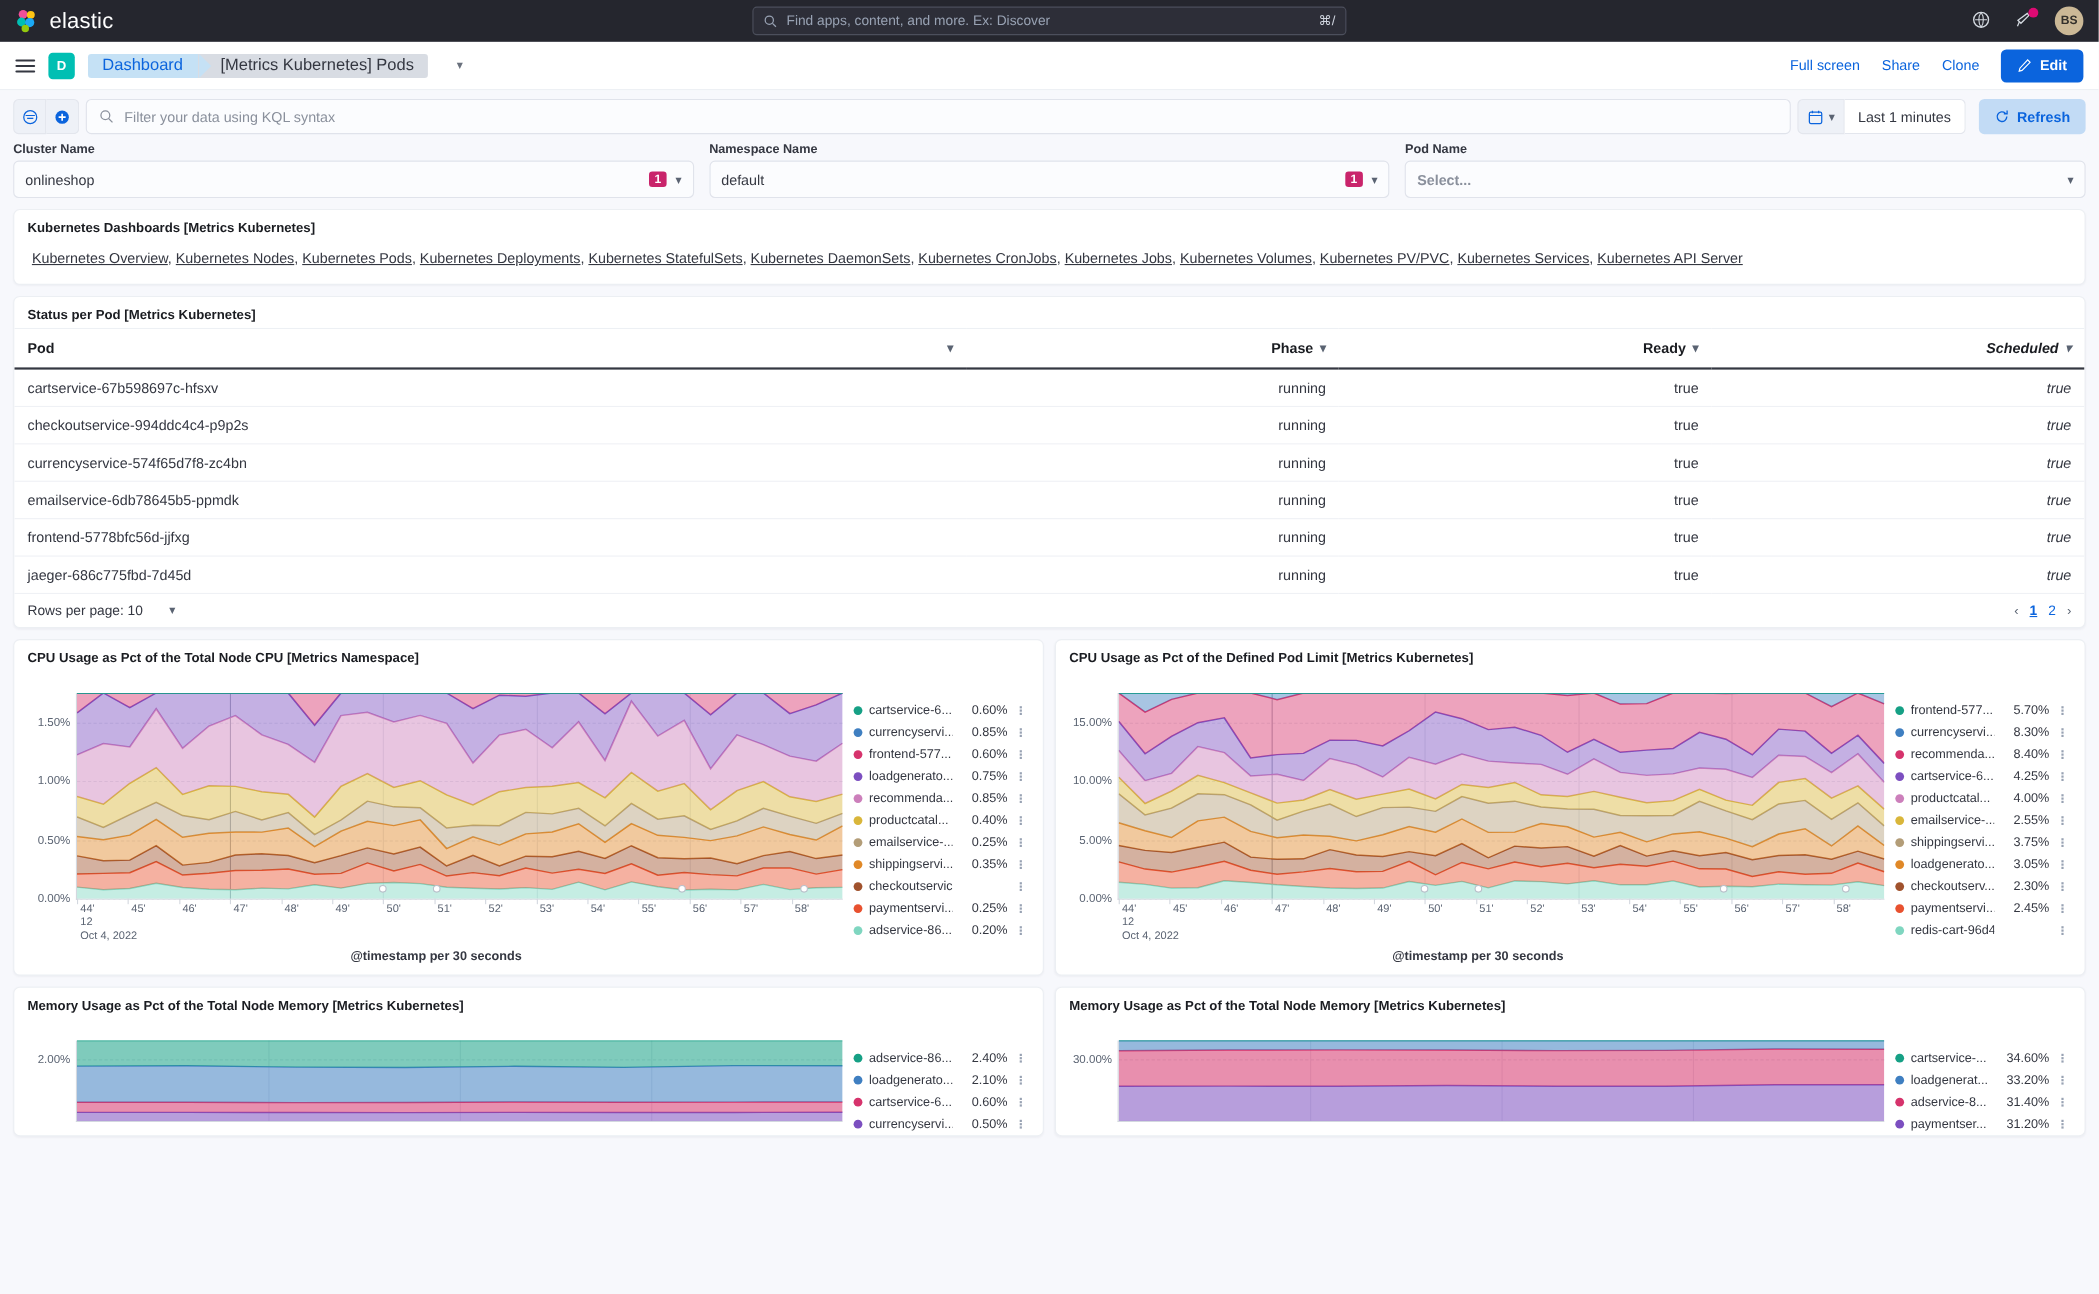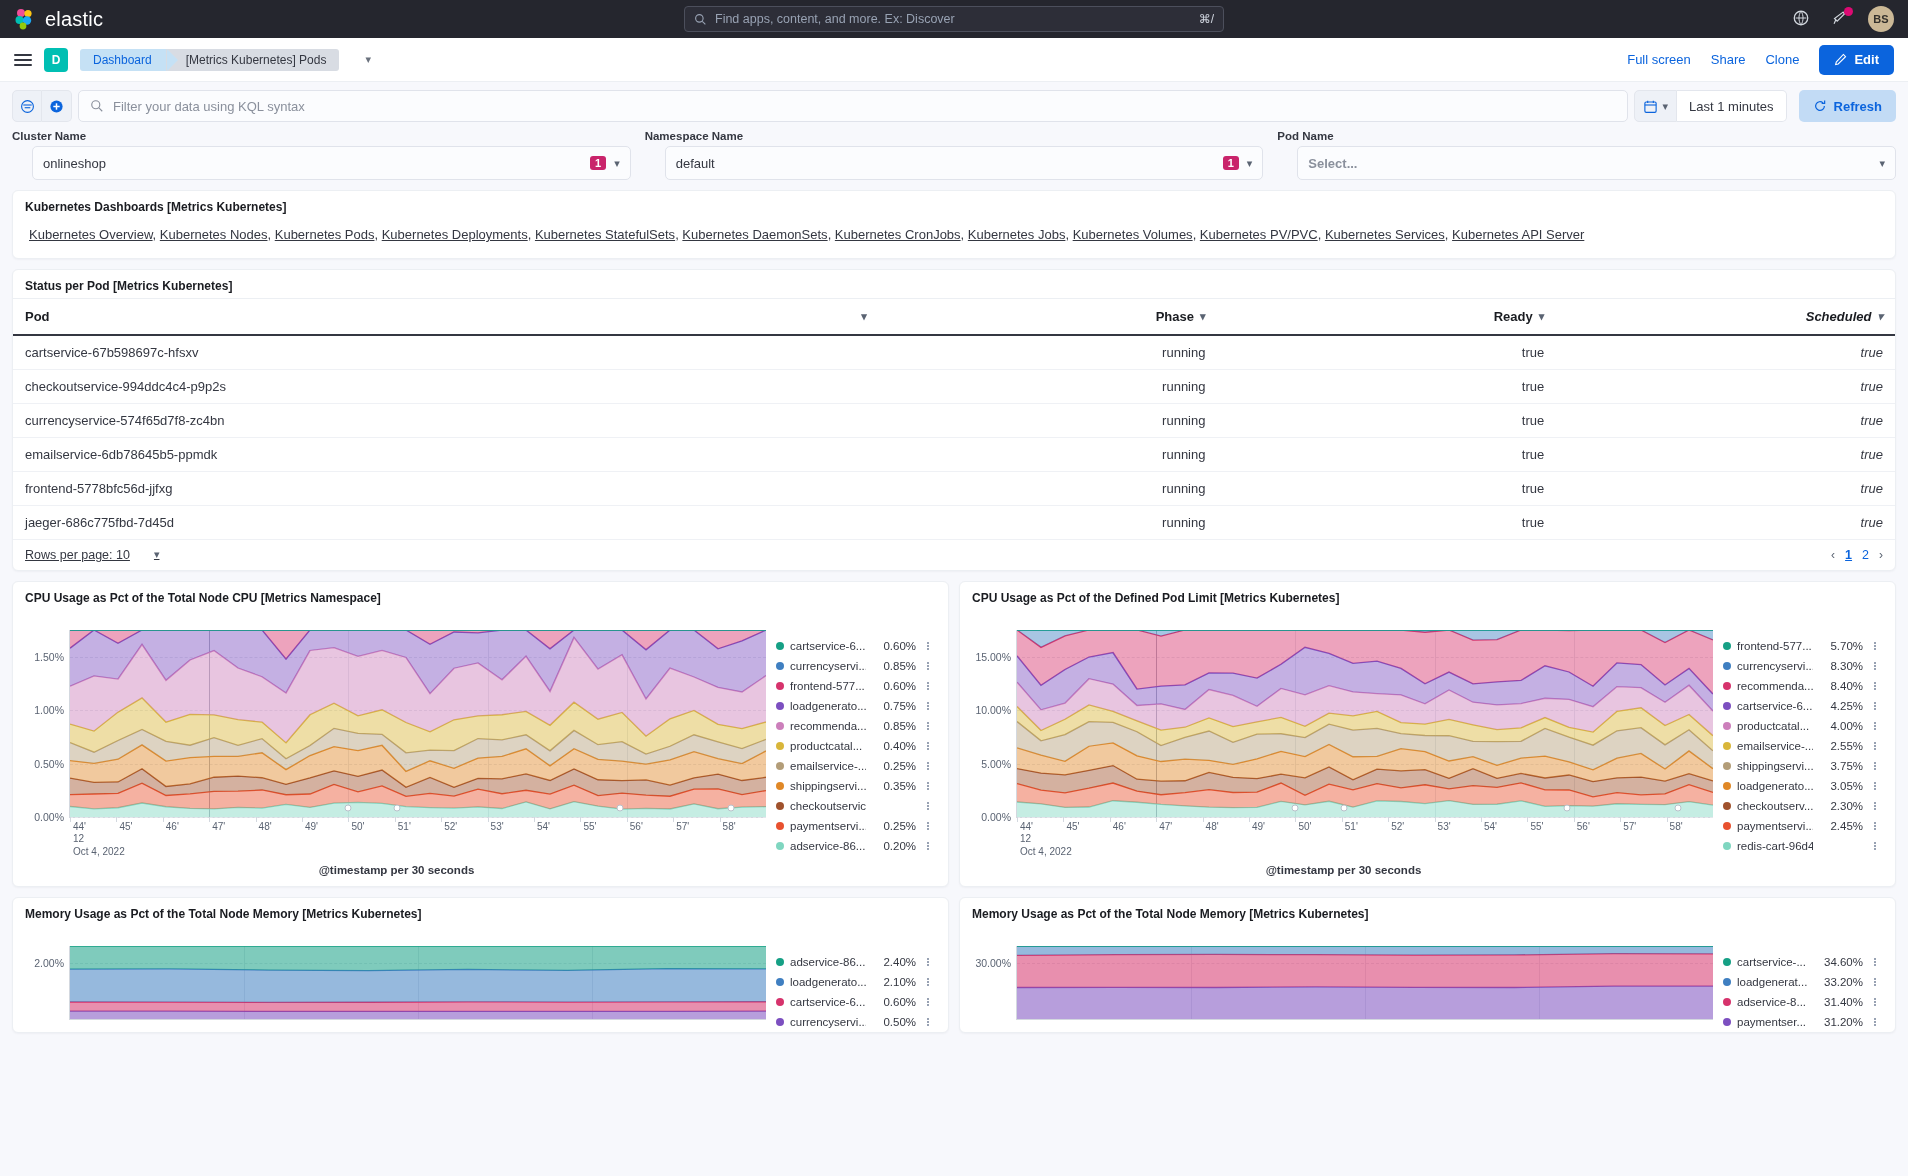--- a/index.html
+++ b/index.html
@@ -36,21 +36,21 @@
   
   .appbar { height: 44px; background: #fff; display: flex; align-items: center;
     padding: 0 14px; gap: 12px; border-bottom: 1px solid #eceff3; }
   .hamburger { width: 18px; display: flex; flex-direction: column; gap: 3px; cursor: pointer; }
   .hamburger i { display: block; height: 2px; background: #343741; border-radius: 1px; }
   .app-badge { width: 24px; height: 24px; border-radius: 4px; background: #00bfb3;
     color: #fff; font-size: 12px; font-weight: bold; display: flex;
     align-items: center; justify-content: center; }
   .crumbs { display: flex; align-items: center; }
   .crumb { height: 22px; display: flex; align-items: center; padding: 0 13px 0 13px;
-    font-size: 12px; position: relative; }
+    font-size: 15px; position: relative; }
   .crumb.first { background: #c5e1f5; color: #0b64dd; border-radius: 3px 0 0 3px;
     padding-right: 16px; cursor: pointer; }
   .crumb.first:after {
     content: ""; position: absolute; right: -10px; top: 0;
     border-top: 11px solid transparent; border-bottom: 11px solid transparent;
     border-left: 11px solid #c5e1f5; z-index: 2;
   }
   .crumb.second { background: #d8dce3; color: #343741; border-radius: 0 3px 3px 0;
     padding-left: 20px; margin-left: -2px; }
   .crumb-caret { margin-left: 14px; color: #6a717d; font-size: 11px; cursor: pointer; }
@@ -80,21 +80,21 @@
   .refresh-btn { height: 32px; background: #c2dbf5; color: #0b64dd; border: none;
     border-radius: 5px; margin-left: 6px; padding: 0 14px; font-size: 13px;
     font-weight: 600; display: flex; align-items: center; gap: 7px; cursor: pointer; }
 
   
   .controls { display: flex; gap: 14px; padding: 8px 12px 10px 12px; }
   .control { flex: 1; }
   .control-label { font-size: 11.5px; font-weight: bold; color: #343741; margin-bottom: 4px; }
   .control-box { height: 34px; background: #fbfcfe; border: 1px solid #e0e3eb;
     border-radius: 5px; display: flex; align-items: center; padding: 0 10px;
-    font-size: 13px; cursor: pointer; margin-left: 20px; }
+    font-size: 13px; cursor: pointer; }
   .control-box .val { flex: 1; }
   .control-box .val.placeholder { color: #8a909c; font-weight: bold; }
   .count-pill { background: #bd271e00; background-color: #c9246b; color: #fff;
     font-size: 11px; font-weight: bold; border-radius: 3px; padding: 1px 5px; margin-right: 8px; }
   .chev { color: #5a6372; font-size: 11px; }
 
   
   .panel { background: #fff; border: 1px solid #eceff3; border-radius: 6px;
     box-shadow: 0 1px 2px rgba(16,24,40,.04); margin: 0 12px 10px 12px; }
   .panel-title { font-size: 12px; font-weight: bold; color: #1a1c21; padding: 9px 12px 5px 12px; }
@@ -109,21 +109,21 @@
   .tbl td { font-size: 13px; padding: 9px 12px; border-bottom: 1px solid #eff1f5; color: #343741; }
   .th-in { display: flex; align-items: center; }
   .th-in .lbl { }
   .th-in .sortc { margin-left: auto; color: #5a6372; font-size: 11px; }
   .col-pod { width: 46%; text-align: left; }
   .col-phase { width: 18%; text-align: right; }
   .col-ready { width: 18%; text-align: right; }
   .col-sched { width: 18%; text-align: right; font-style: italic; }
   .tbl-clip { max-height: 242px; overflow: hidden; }
   .tbl-foot { display: flex; align-items: center; padding: 8px 12px; font-size: 12.5px; }
-  .tbl-foot .rpp { display: flex; align-items: flex-start; gap: 24px; cursor: pointer; text-decoration: underline; }
+  .tbl-foot .rpp { display: flex; align-items: flex-start; gap: 24px; cursor: pointer; }
   .pager { margin-left: auto; display: flex; align-items: center; gap: 10px; }
   .pager .pg { font-size: 12.5px; color: #0b64dd; cursor: pointer; }
   .pager .pg.active { font-weight: bold; text-decoration: underline; }
   .pager .arrow { color: #5a6372; font-size: 12px; cursor: pointer; }
 
   
   .chart-row { display: flex; gap: 10px; margin: 0 12px 10px 12px; }
   .chart-panel { flex: 1; background: #fff; border: 1px solid #eceff3; border-radius: 6px;
     box-shadow: 0 1px 2px rgba(16,24,40,.04); overflow: hidden; }
   .chart-body { display: flex; padding: 0 10px 0 10px; }

